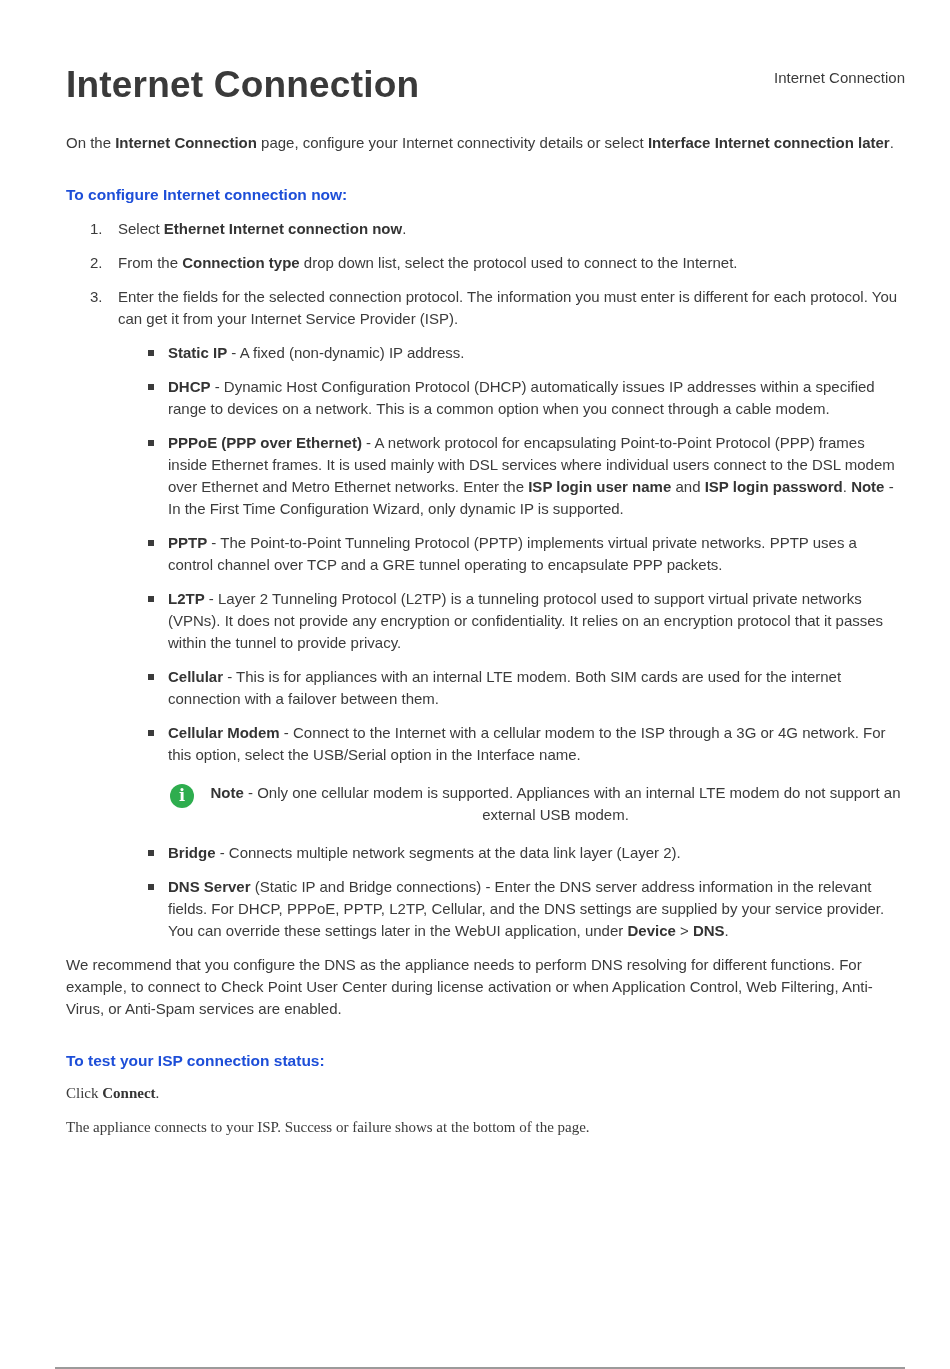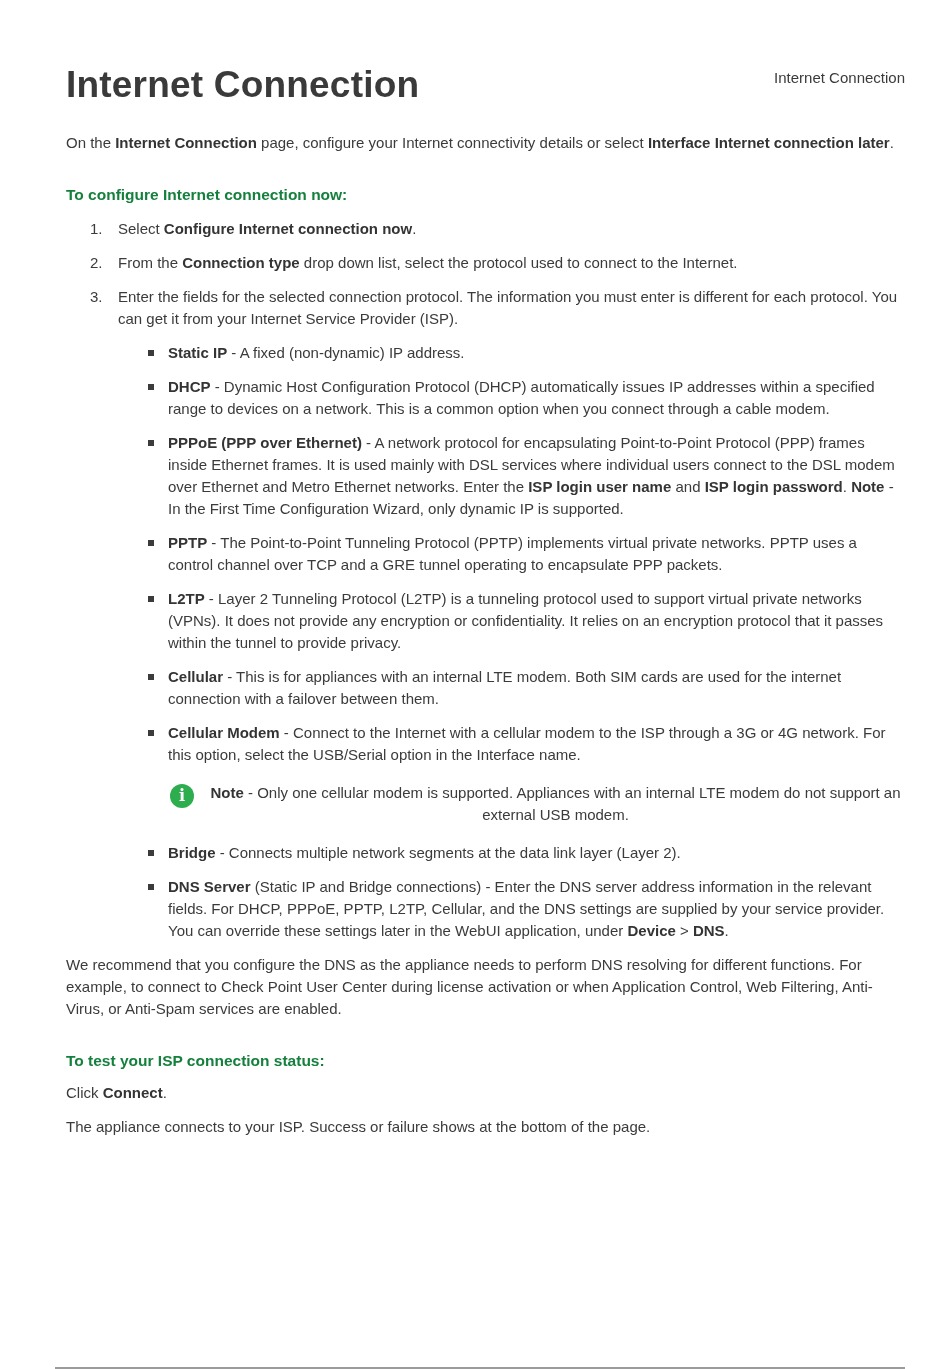--- a/index.html
+++ b/index.html
@@ -19,21 +19,21 @@
   .title {
     margin-top: 64px;
     font-size: 37px; font-weight: 700; color: #3a3a3a;
     letter-spacing: 0.2px;
   }
   .body-text { font-size: 15px; line-height: 22px; color: #3b3b3b; }
   b { color: #343434; }
   .intro { margin-top: 26px; }
   .subheading {
     margin-top: 32px;
-    font-size: 15.5px; font-weight: 700; color: #15803d;
+    font-size: 15.5px; font-weight: 700; color: #1d4ed8;
   }
   .steps { margin-top: 14px; }
   .step-item { display: flex; margin-bottom: 12px; padding-left: 24px; }
   .step-number { width: 28px; flex: 0 0 28px; }
   .step-text { flex: 1; }
   .bullets { margin-top: 0; }
   .bullet-item { display: flex; margin-bottom: 12px; padding-left: 82px; justify-content: flex-end; }
   .bullet-marker {
     flex: 0 0 6px; width: 6px; height: 6px;
     background: #3b3b3b; margin-top: 8px; margin-right: 14px;
@@ -43,21 +43,21 @@
   .info-icon {
     flex: 0 0 24px; width: 24px; height: 24px;
     background: #2ead4e; border-radius: 50%;
     color: #ffffff; font-weight: 700; font-size: 16px;
     display: flex; align-items: center; justify-content: center;
     margin-top: 2px; margin-right: 13px;
     font-family: "DejaVu Serif", serif;
   }
   .note-text { flex: 1; text-align: center; }
   .recommend { margin-top: 2px; }
-  .para { margin-top: 12px; }
+  .para { margin-top: 12px; font-family: Liberation Serif, serif; }
   .footer-rule {
     position: absolute; left: 55px; right: 45px; top: 1303px;
     height: 3px; background: #9b9b9b; border: none;
     border-bottom: 1px solid #dcdcdc;
   }
 </style>
 </head>
 <body>
 
 <div class="page">
@@ -66,21 +66,21 @@
 
   <h1 class="title">Internet Connection</h1>
 
   <p class="body-text intro">On the <b>Internet Connection</b> page, configure your Internet connectivity details or select <b>Interface Internet connection later</b>.</p>
 
   <h2 class="subheading">To configure Internet connection now:</h2>
 
   <div class="steps body-text">
       <div class="step-item">
         <span class="step-number">1.</span>
-        <span class="step-text">Select <b>Configure Internet connection now</b>.</span>
+        <span class="step-text">Select <b>Ethernet Internet connection now</b>.</span>
       </div>
       <div class="step-item">
         <span class="step-number">2.</span>
         <span class="step-text">From the <b>Connection type</b> drop down list, select the protocol used to connect to the Internet.</span>
       </div>
       <div class="step-item">
         <span class="step-number">3.</span>
         <span class="step-text">Enter the fields for the selected connection protocol. The information you must enter is different for each protocol. You can get it from your Internet Service Provider (ISP).</span>
       </div>
     </div>

